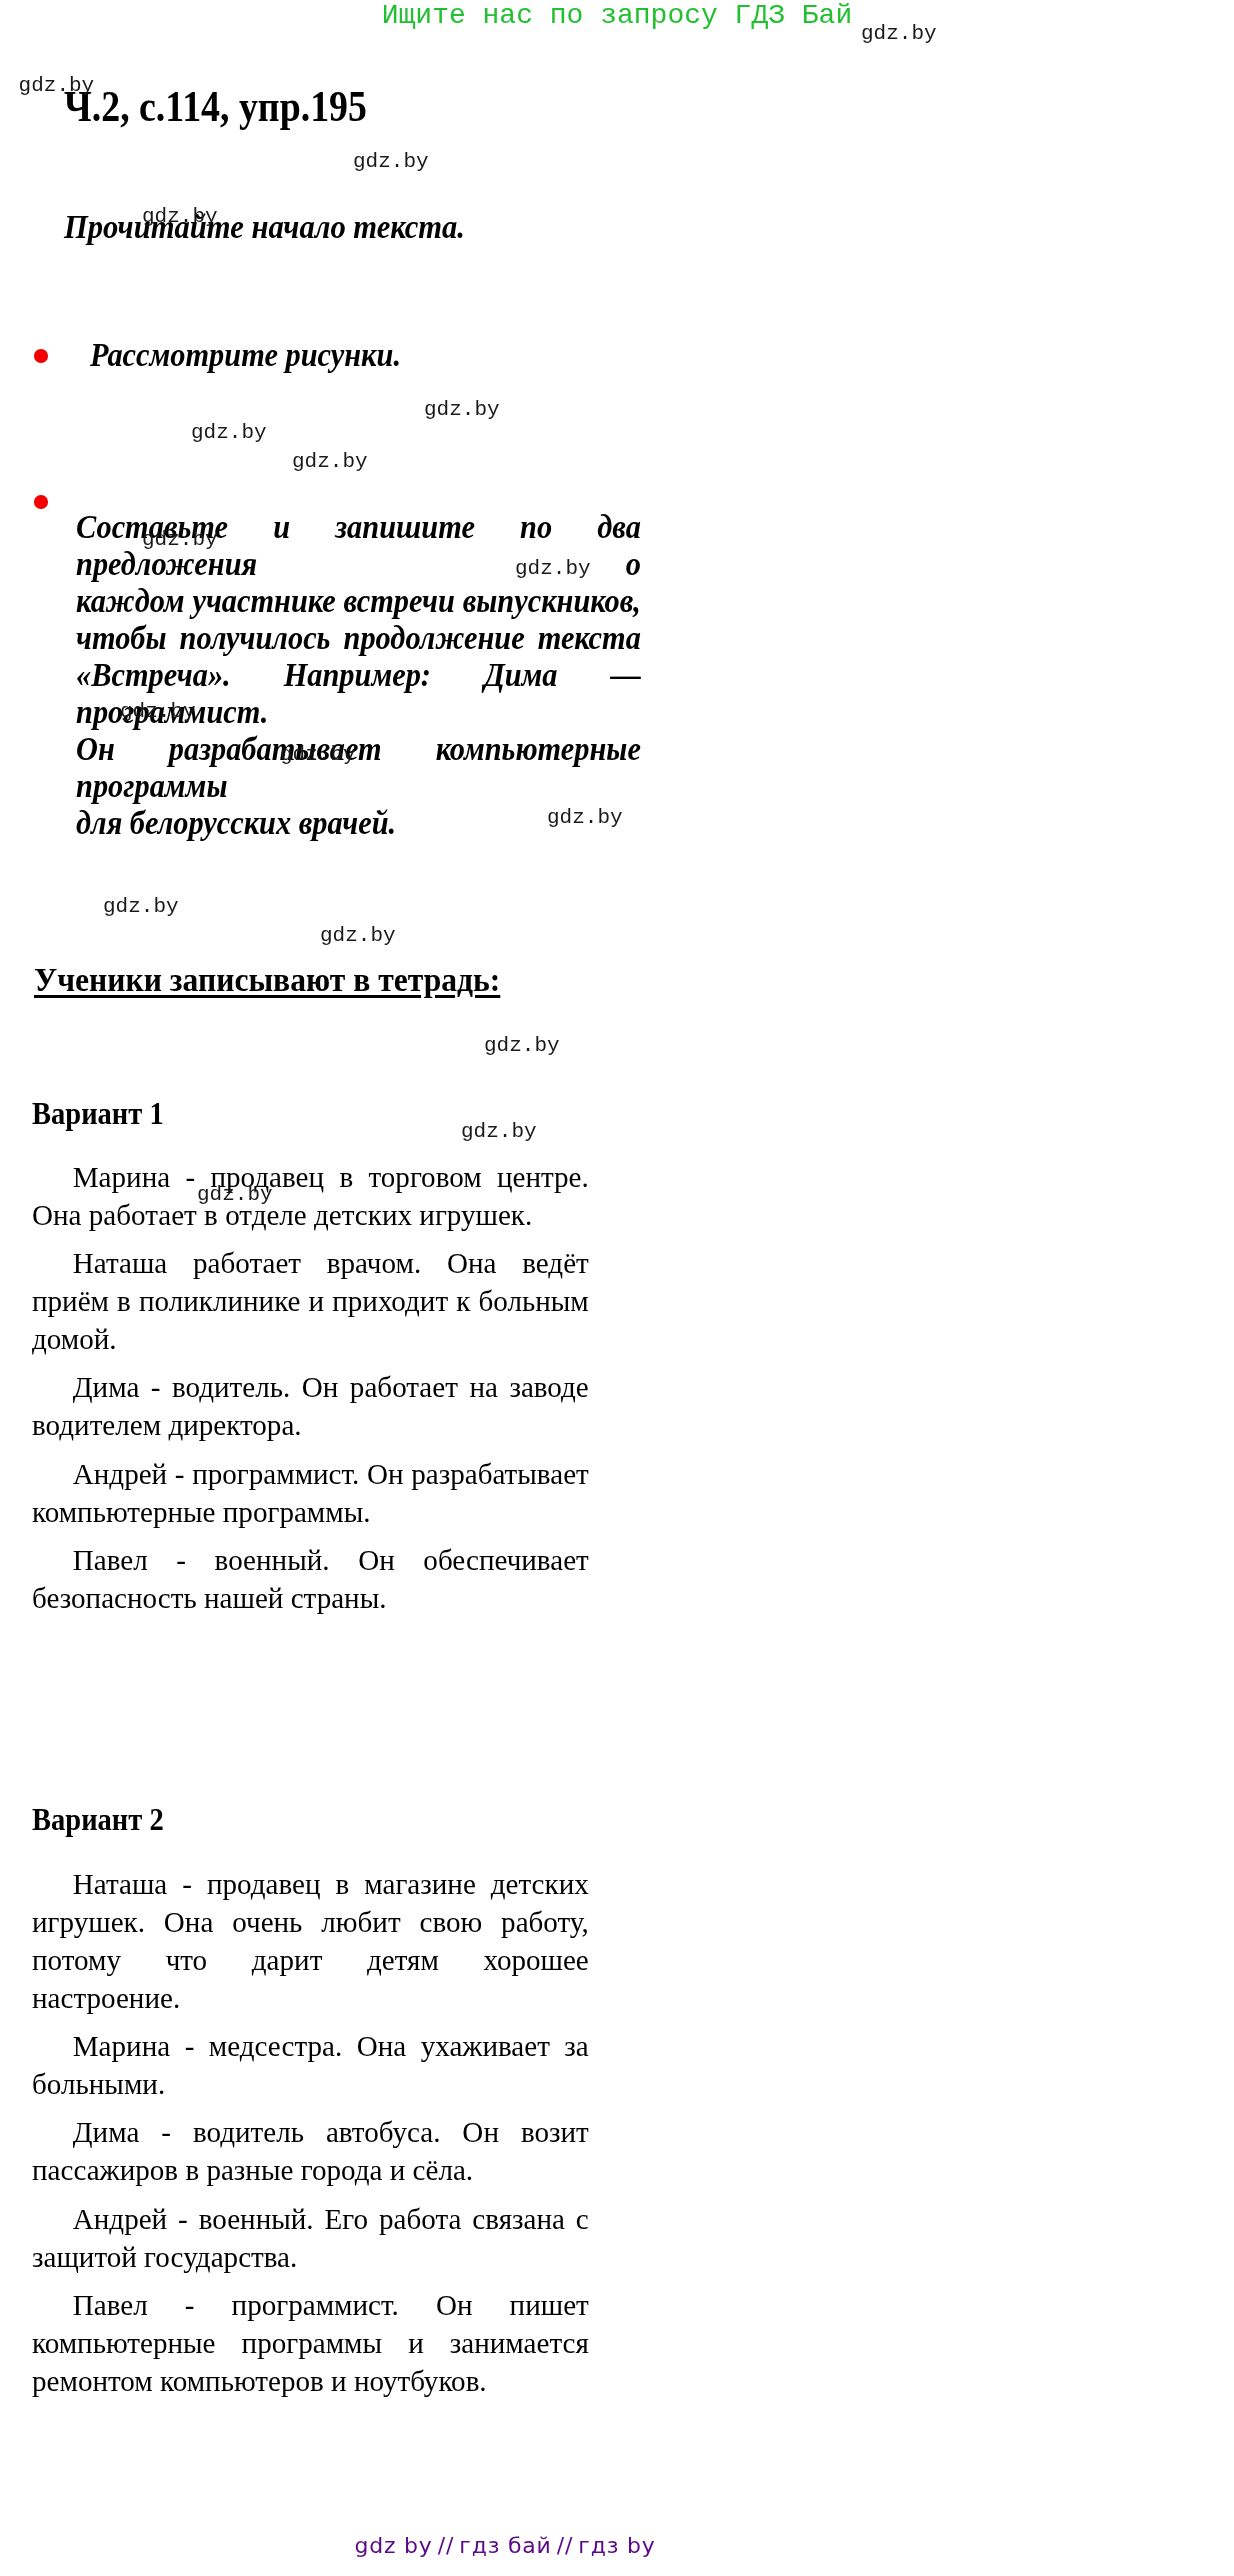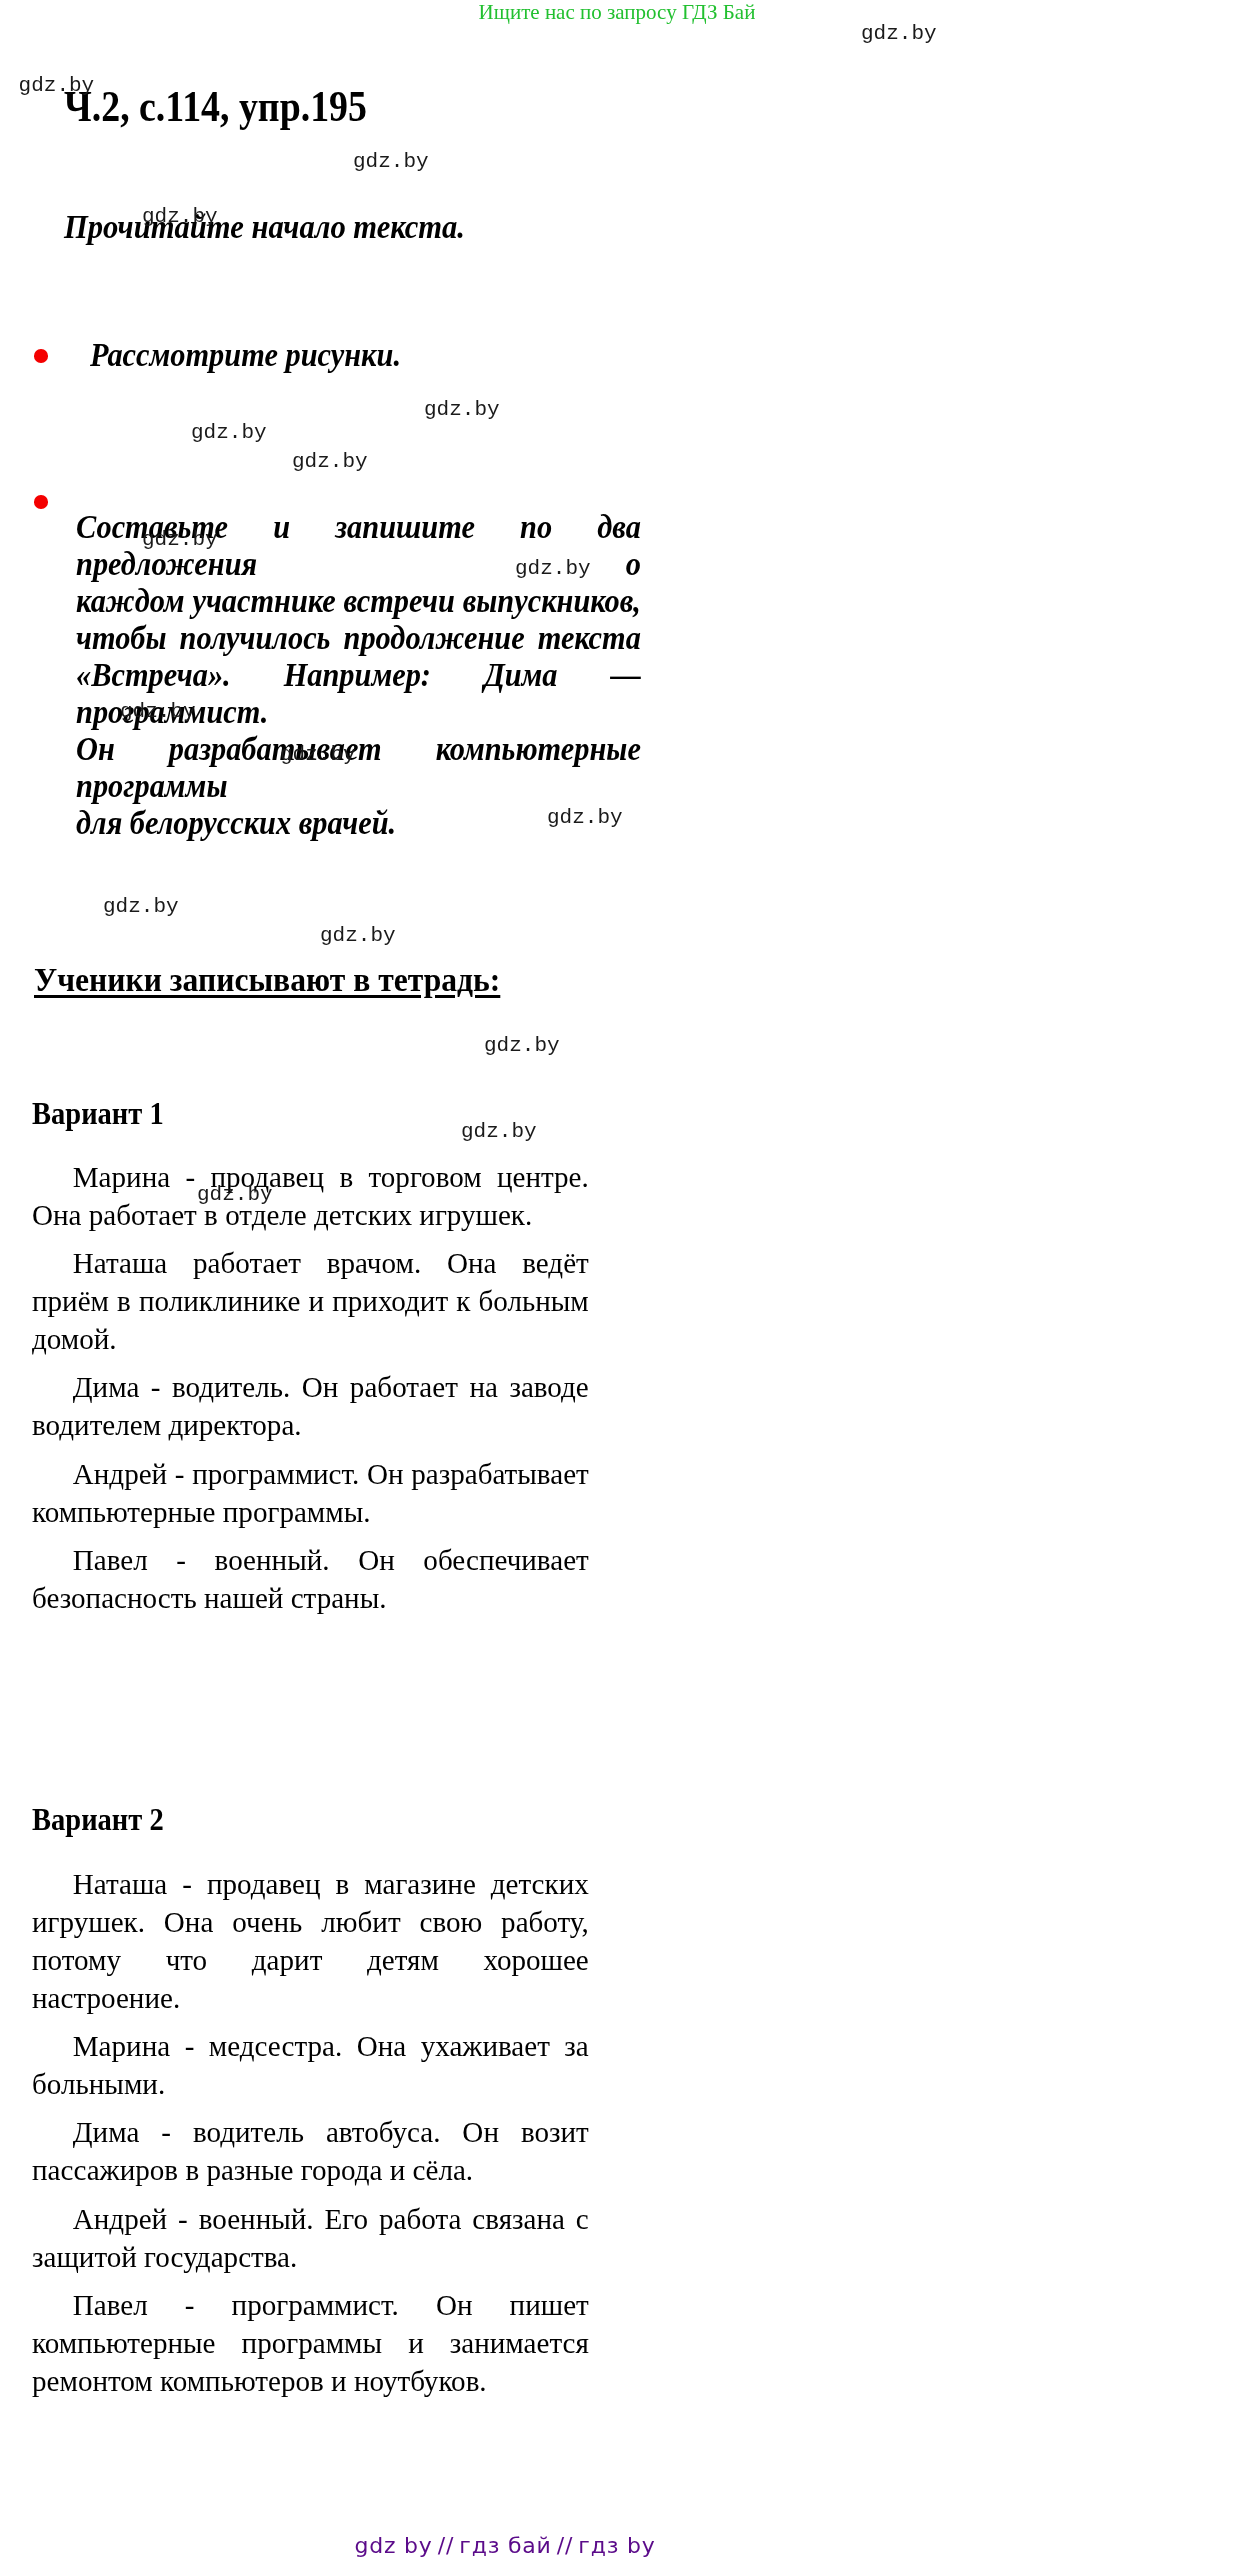--- a/index.html
+++ b/index.html
@@ -29,22 +29,22 @@
     pointer-events: none;
     z-index: 5;
   }
 
   .green-banner {
     position: absolute;
     top: 0px;
     left: 0;
     width: 1234px;
     text-align: center;
-    font-family: Liberation Serif, serif;
-    font-size: 21px;
+    font-family: Liberation Mono, monospace;
+    font-size: 28px;
     color: #22c030;
     white-space: nowrap;
     z-index: 6;
   }
 
   .footer-note {
     position: absolute;
     left: 0;
     top: 2533px;
     width: 1010px;

